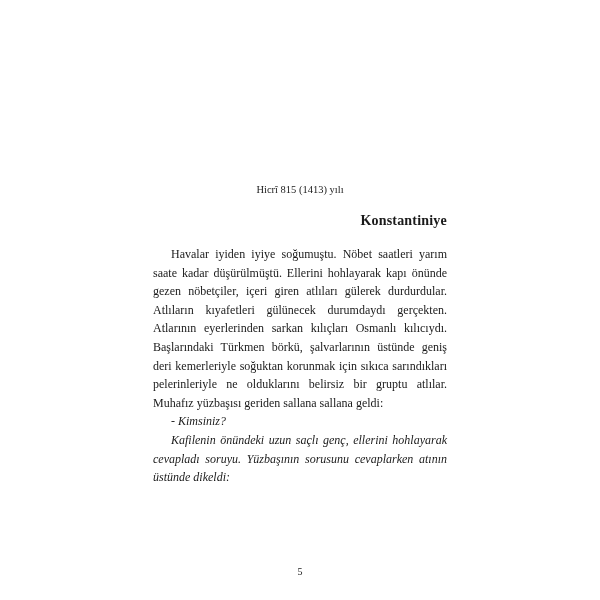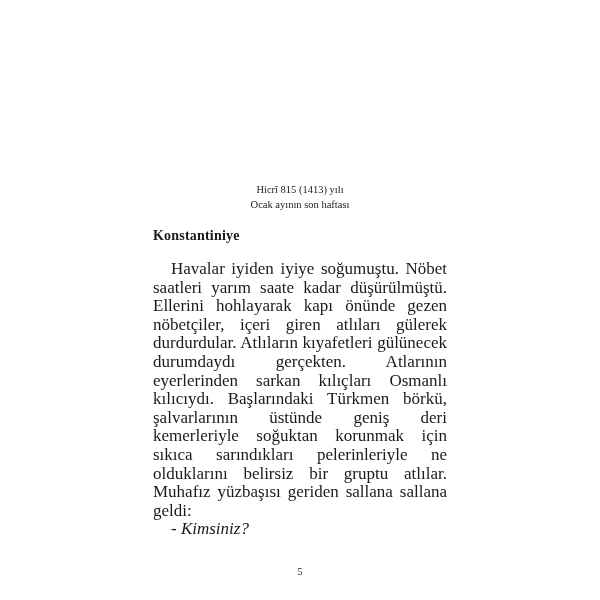--- a/index.html
+++ b/index.html
@@ -29,29 +29,29 @@
   .dateline {
     text-align: center;
     font-size: 10.5px;
     line-height: 15px;
     color: #1a1a1a;
   }
   .dateline div {
     margin: 0;
   }
   .chapter-title {
-    text-align: left;
+    text-align: right;
     font-size: 14px;
     font-weight: bold;
     margin-top: 16px;
     margin-bottom: 16px;
     letter-spacing: 0.2px;
   }
   .para {
-    font-size: 17px;
+    font-size: 12px;
     line-height: 18.6px;
     text-align: justify;
     text-justify: inter-word;
     margin: 0;
     text-indent: 18px;
     hyphens: manual;
   }
   .para + .para {
     margin-top: 0;
     font-style: italic;
@@ -68,25 +68,25 @@
 </style>
 </head>
 <body>
 
 <div class="page">
 
   <div class="content">
 
     <div class="dateline">
       <div>Hicrî 815 (1413) yılı</div>
-      <div>Ocak ayının son haftası</div>
     </div>
 
     <h1 class="chapter-title">Konstantiniye</h1>
 
     <p class="para">Havalar iyiden iyiye soğumuştu. Nöbet saatleri yarım saate kadar düşürülmüştü. Ellerini hohlayarak kapı önünde gezen nöbetçiler, içeri giren atlıları gülerek durdurdular. Atlıların kıyafetleri gülünecek durumdaydı gerçekten. Atlarının eyerlerinden sarkan kılıçları Osmanlı kılıcıydı. Başlarındaki Türkmen börkü, şalvarlarının üstünde geniş deri kemerleriyle soğuktan korunmak için sıkıca sarındıkları pelerinleriyle ne olduklarını belirsiz bir gruptu atlılar. Muhafız yüzbaşısı geriden sallana sallana geldi:</p>
     <p class="para">- Kimsiniz?</p>
+    <p class="para">Kafilenin önündeki uzun saçlı genç, ellerini hohlayarak cevapladı soruyu. Yüzbaşının sorusunu cevaplarken atının üstünde dikeldi:</p>
 
   </div>
 
   <div class="page-number">5</div>
 
 </div>
 
 </body></html>

